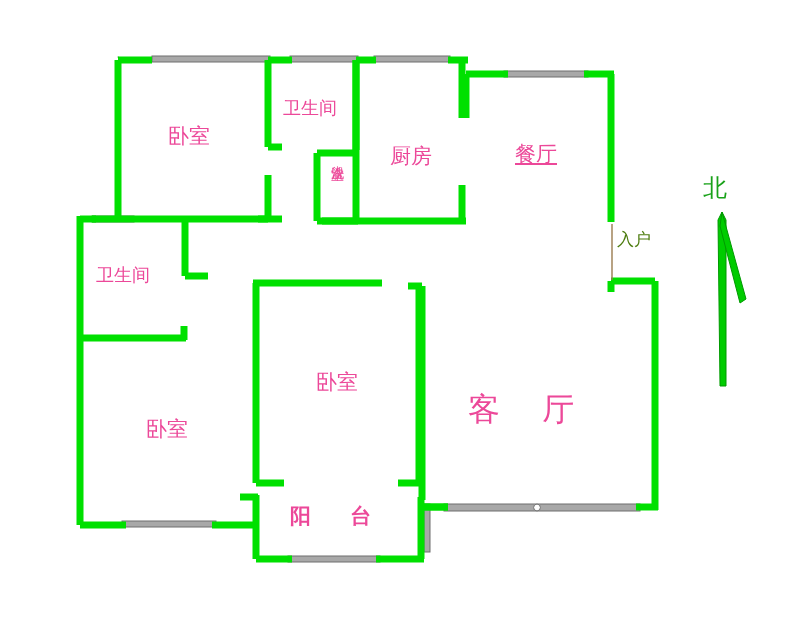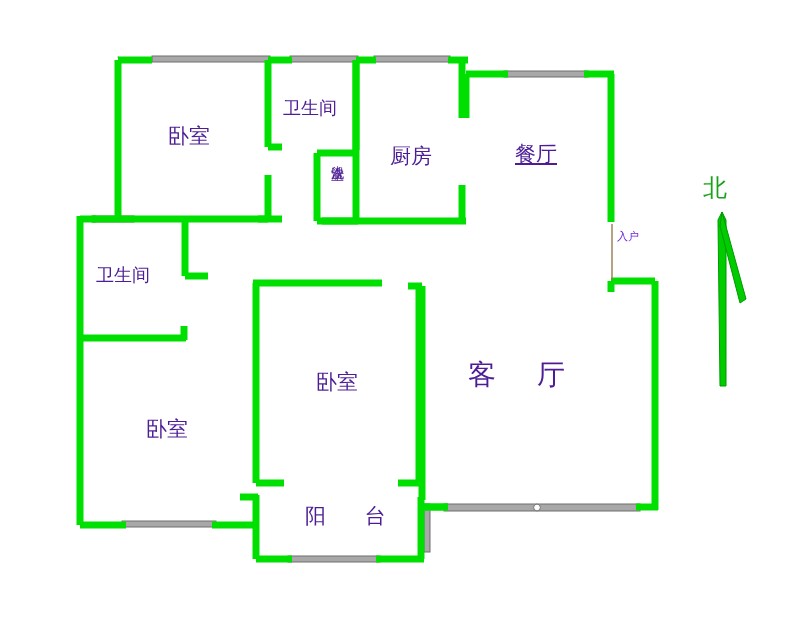--- a/index.html
+++ b/index.html
@@ -21,39 +21,39 @@
   }
   #plan-svg {
     position: absolute;
     left: 0;
     top: 0;
     width: 800px;
     height: 625px;
   }
   .room-label {
     position: absolute;
-    color: #4c1d95;
+    color: #ec4899;
     font-family: "DejaVu Sans", "Liberation Sans", sans-serif;
     white-space: nowrap;
     line-height: 1.05;
     user-select: none;
   }
   .lbl-lg { font-size: 21px; }
   .lbl-md { font-size: 18px; }
   .lbl-sm { font-size: 13px; }
   .lbl-vert {
     writing-mode: vertical-rl;
     text-orientation: upright;
     letter-spacing: 1px;
     line-height: 1.0;
   }
   .lbl-wide { letter-spacing: 16px; }
   .lbl-door {
-    color: #6d28d9;
-    font-size: 11px;
+    color: #4d7c0f;
+    font-size: 17px;
   }
   .compass-label {
     position: absolute;
     color: #19a219;
     font-size: 24px;
     font-family: "DejaVu Sans", "Liberation Sans", sans-serif;
     user-select: none;
   }
 </style>
 </head>
@@ -165,21 +165,21 @@
   <div class="room-label lbl-lg" style="left:390px; top:145px;">厨房</div>
 
   <div class="room-label lbl-lg" style="left:515px; top:143px;text-decoration:underline;">餐厅</div>
 
   <div class="room-label lbl-md" style="left:96px; top:266px;">卫生间</div>
 
   <div class="room-label lbl-lg" style="left:146px; top:418px;">卧室</div>
 
   <div class="room-label lbl-lg" style="left:316px; top:371px;">卧室</div>
 
-  <div class="room-label lbl-lg lbl-wide" style="left:468px; top:360px; font-size:28px;">客 厅</div>
+  <div class="room-label lbl-lg lbl-wide" style="left:468px; top:393px; font-size:32px;">客 厅</div>
 
-  <div class="room-label lbl-lg lbl-wide" style="left:305px; top:505px;">阳 台</div>
+  <div class="room-label lbl-lg lbl-wide" style="left:290px; top:505px;font-weight:bold;">阳 台</div>
 
   <div class="room-label lbl-door" style="left:617px; top:231px;">入户</div>
 
   <div class="compass-label" style="left:703px; top:172px;">北</div>
 
 </div>
 
 </body></html>

